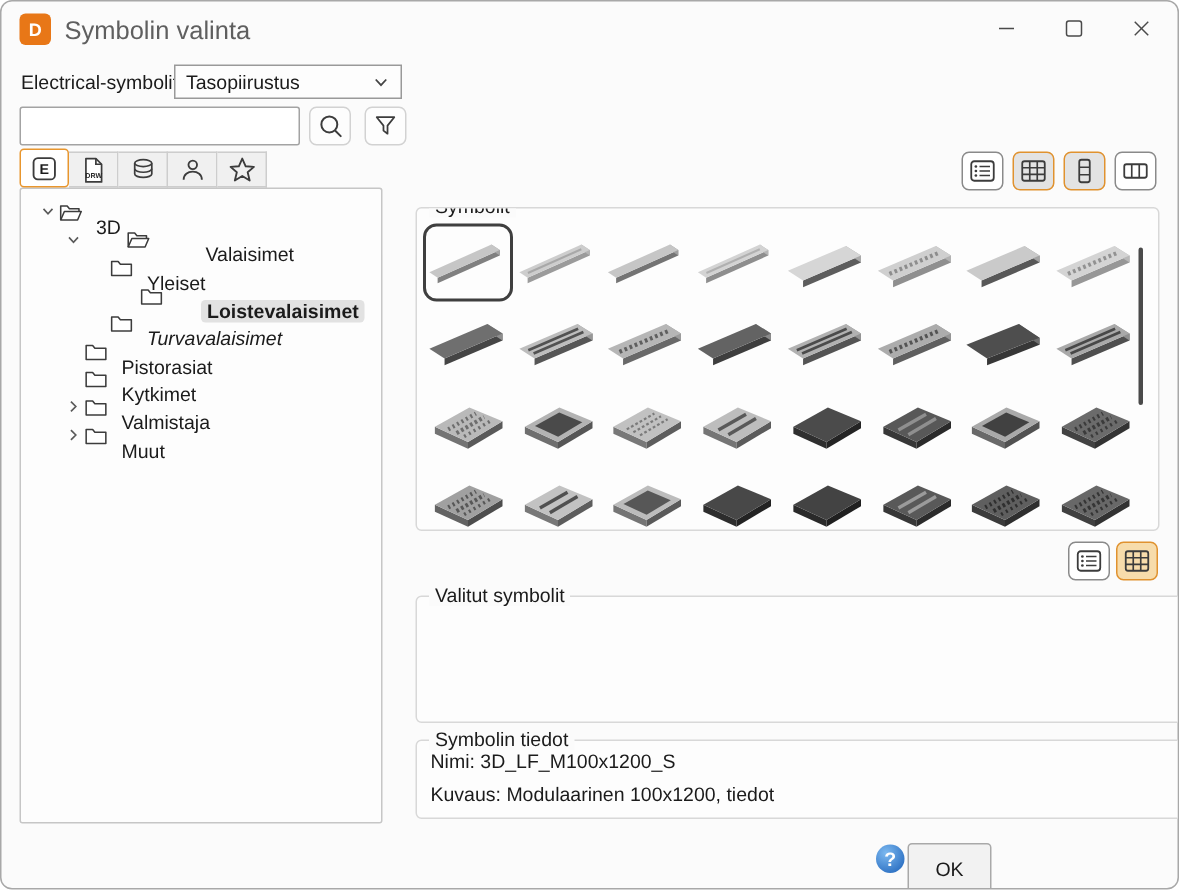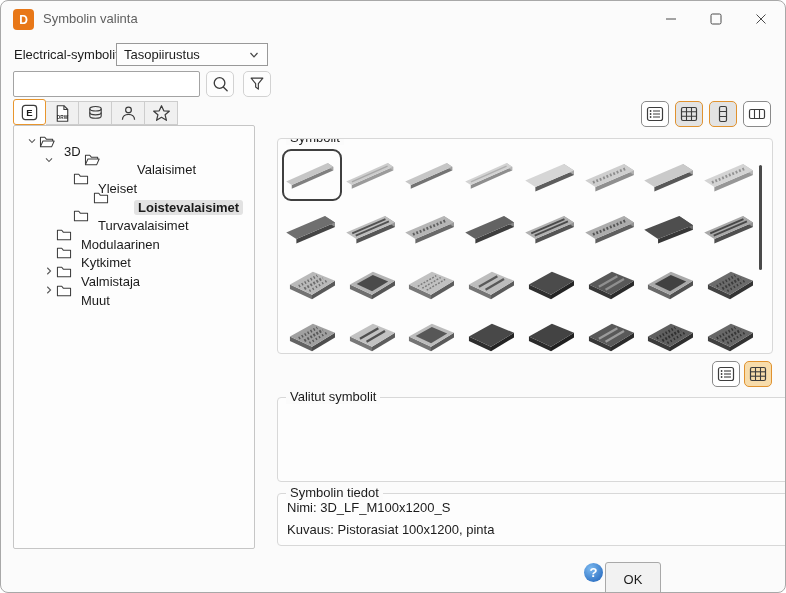--- a/index.html
+++ b/index.html
@@ -5,21 +5,21 @@
   * { box-sizing: border-box; margin: 0; padding: 0; }
   html,body { width:786px; height:593px; background:#ffffff; font-family:"Liberation Sans","DejaVu Sans",sans-serif; }
   .dialog { position:absolute; left:0; top:0; width:786px; height:593px; background:#fbfbfb;
             border:1px solid #a8a8a8; border-radius:8px; overflow:hidden; }
 
   
   .titlebar { position:absolute; left:0; top:0; width:100%; height:36px; }
   .app-icon { position:absolute; left:12px; top:8px; width:21px; height:21px; border-radius:4px;
               background:#e87717; color:#fff; font-size:12px; font-weight:bold;
               display:flex; align-items:center; justify-content:center; }
-  .title-text { position:absolute; left:42px; top:10px; font-size:13px; color:#5f5f5f; }
+  .title-text { position:absolute; left:42px; top:10px; font-size:17px; color:#5f5f5f; }
   .win-controls { position:absolute; right:2px; top:0; display:flex; }
   .win-btn { width:45px; height:35px; display:flex; align-items:center; justify-content:center; }
 
   
   .lib-label { position:absolute; left:13px; top:46px; font-size:13px; color:#1b1b1b; }
   .combo { position:absolute; left:115px; top:42px; width:152px; height:23px; border:1px solid #999;
            background:#fdfdfd; display:flex; align-items:center; padding:0 7px; font-size:13px; color:#1b1b1b; }
   .combo .cchev { margin-left:auto; display:flex; }
 
   
@@ -223,37 +223,37 @@
       </div>
       <div class="tree-row" style="padding-left: 44px; gap: 20px;">
         <span class="chev"></span>
         <span class="ficon">
           <svg width="16" height="15" viewBox="0 0 17 16">
             <path d="M1.5 3.5 h4.6 l1.6 2 h7.8 v8 h-14 z" fill="#fff" stroke="#3c3c3c" stroke-width="1.1" stroke-linejoin="round"></path>
           </svg>
         </span>
         <span class="tlabel selected">Loistevalaisimet</span>
       </div>
-      <div class="tree-row" style="padding-left: 44px;">
+      <div class="tree-row" style="padding-left: 44px; font-style: italic;">
         <span class="chev"></span>
         <span class="ficon">
           <svg width="16" height="15" viewBox="0 0 17 16">
             <path d="M1.5 3.5 h4.6 l1.6 2 h7.8 v8 h-14 z" fill="#fff" stroke="#3c3c3c" stroke-width="1.1" stroke-linejoin="round"></path>
           </svg>
         </span>
         <span class="tlabel">Turvavalaisimet</span>
       </div>
       <div class="tree-row" style="padding-left: 27px;">
         <span class="chev"></span>
         <span class="ficon">
           <svg width="16" height="15" viewBox="0 0 17 16">
             <path d="M1.5 3.5 h4.6 l1.6 2 h7.8 v8 h-14 z" fill="#fff" stroke="#3c3c3c" stroke-width="1.1" stroke-linejoin="round"></path>
           </svg>
         </span>
-        <span class="tlabel">Modulaarinen</span>
+        <span class="tlabel">Pistorasiat</span>
       </div>
       <div class="tree-row" style="padding-left: 27px;">
         <span class="chev"></span>
         <span class="ficon">
           <svg width="16" height="15" viewBox="0 0 17 16">
             <path d="M1.5 3.5 h4.6 l1.6 2 h7.8 v8 h-14 z" fill="#fff" stroke="#3c3c3c" stroke-width="1.1" stroke-linejoin="round"></path>
           </svg>
         </span>
         <span class="tlabel">Kytkimet</span>
       </div>
@@ -629,21 +629,21 @@
       </div>
     </div>
 
   <div class="group" id="group-selected">
     <span class="legend">Valitut symbolit</span>
   </div>
 
   <div class="group" id="group-details">
     <span class="legend">Symbolin tiedot</span>
     <div class="detail-line" id="detail-name">Nimi: 3D_LF_M100x1200_S</div>
-    <div class="detail-line" id="detail-desc">Kuvaus: Pistorasiat 100x1200, pinta</div>
+    <div class="detail-line" id="detail-desc">Kuvaus: Modulaarinen 100x1200, tiedot</div>
     <span class="fav-star" id="fav-star">
         <svg width="20" height="20" viewBox="0 0 20 20">
           <polygon points="10,1.8 12.4,7.2 18.2,7.6 13.8,11.4 15.2,17.2 10,14 4.8,17.2 6.2,11.4 1.8,7.6 7.6,7.2" fill="#fffdf6" stroke="#e8962e" stroke-width="1.5" stroke-linejoin="round"></polygon>
         </svg>
       </span>
   </div>
 
   <div class="help">?</div>
   <div class="btn" id="btn-ok">OK</div>
 

